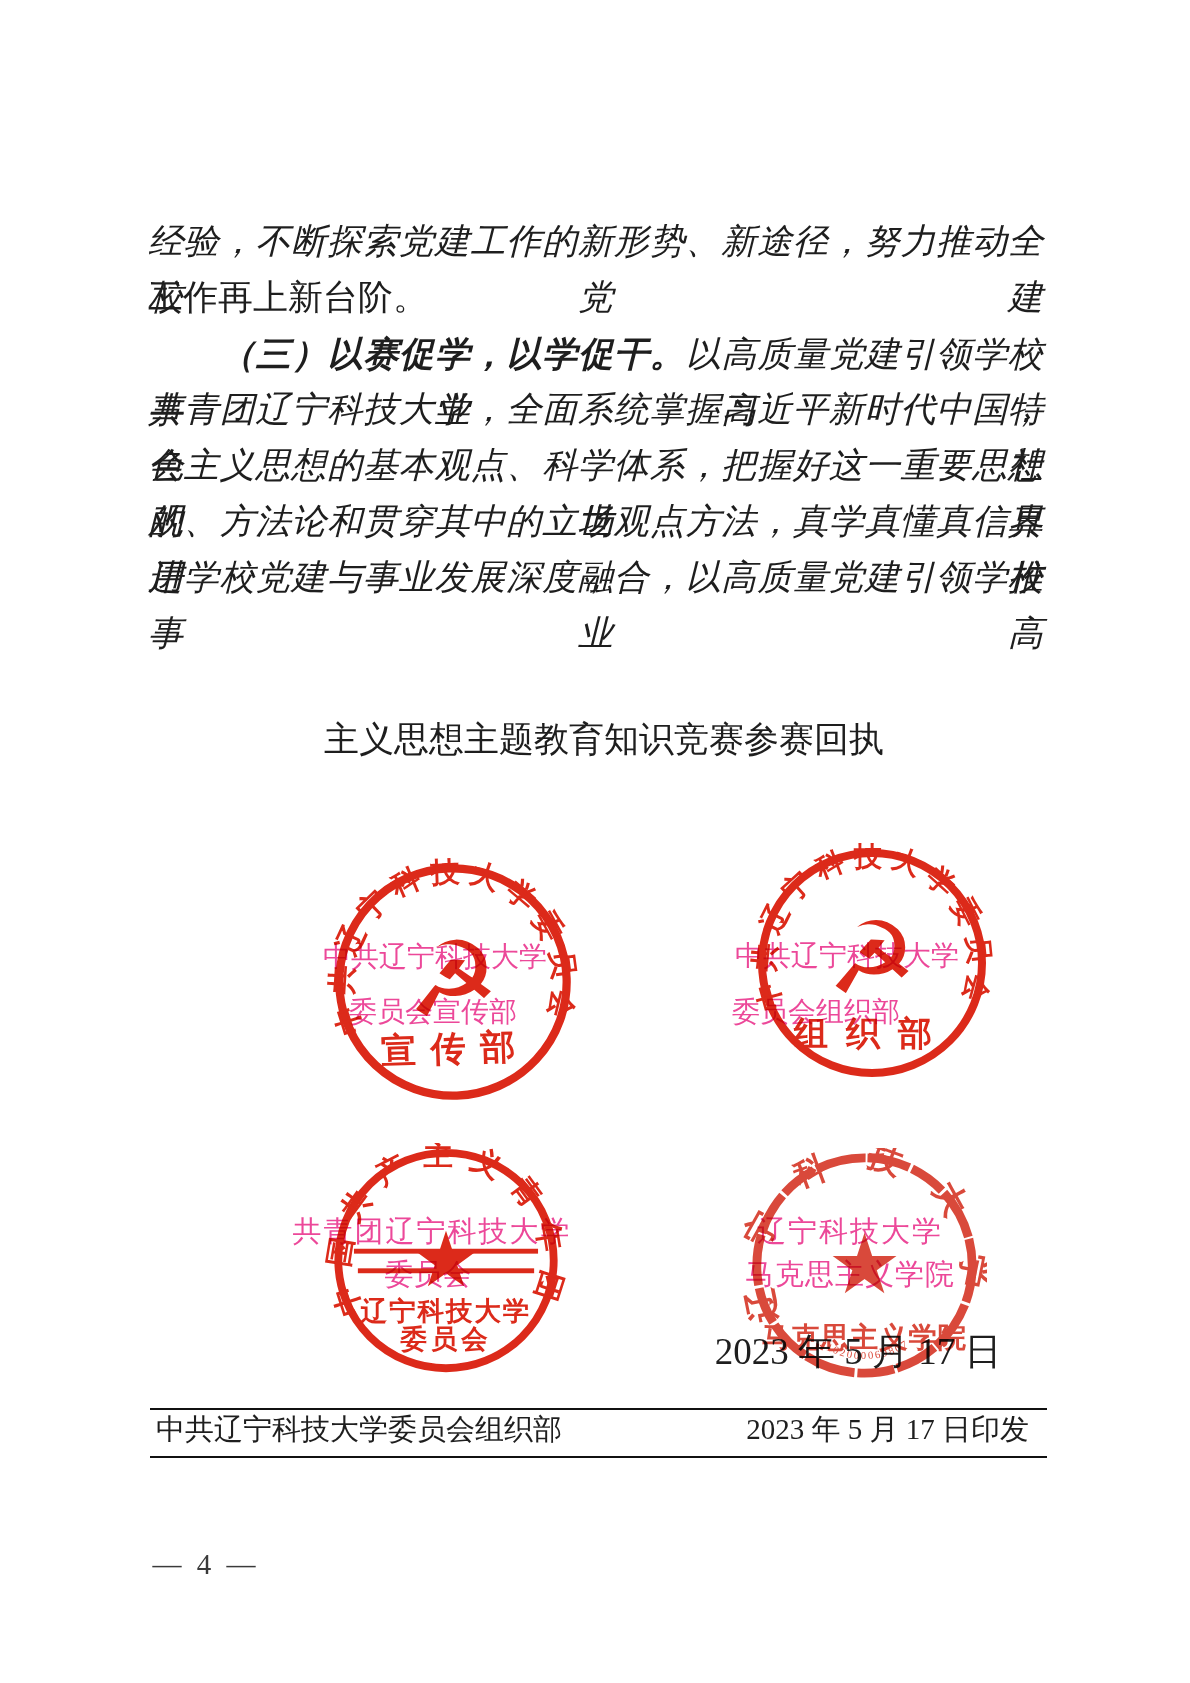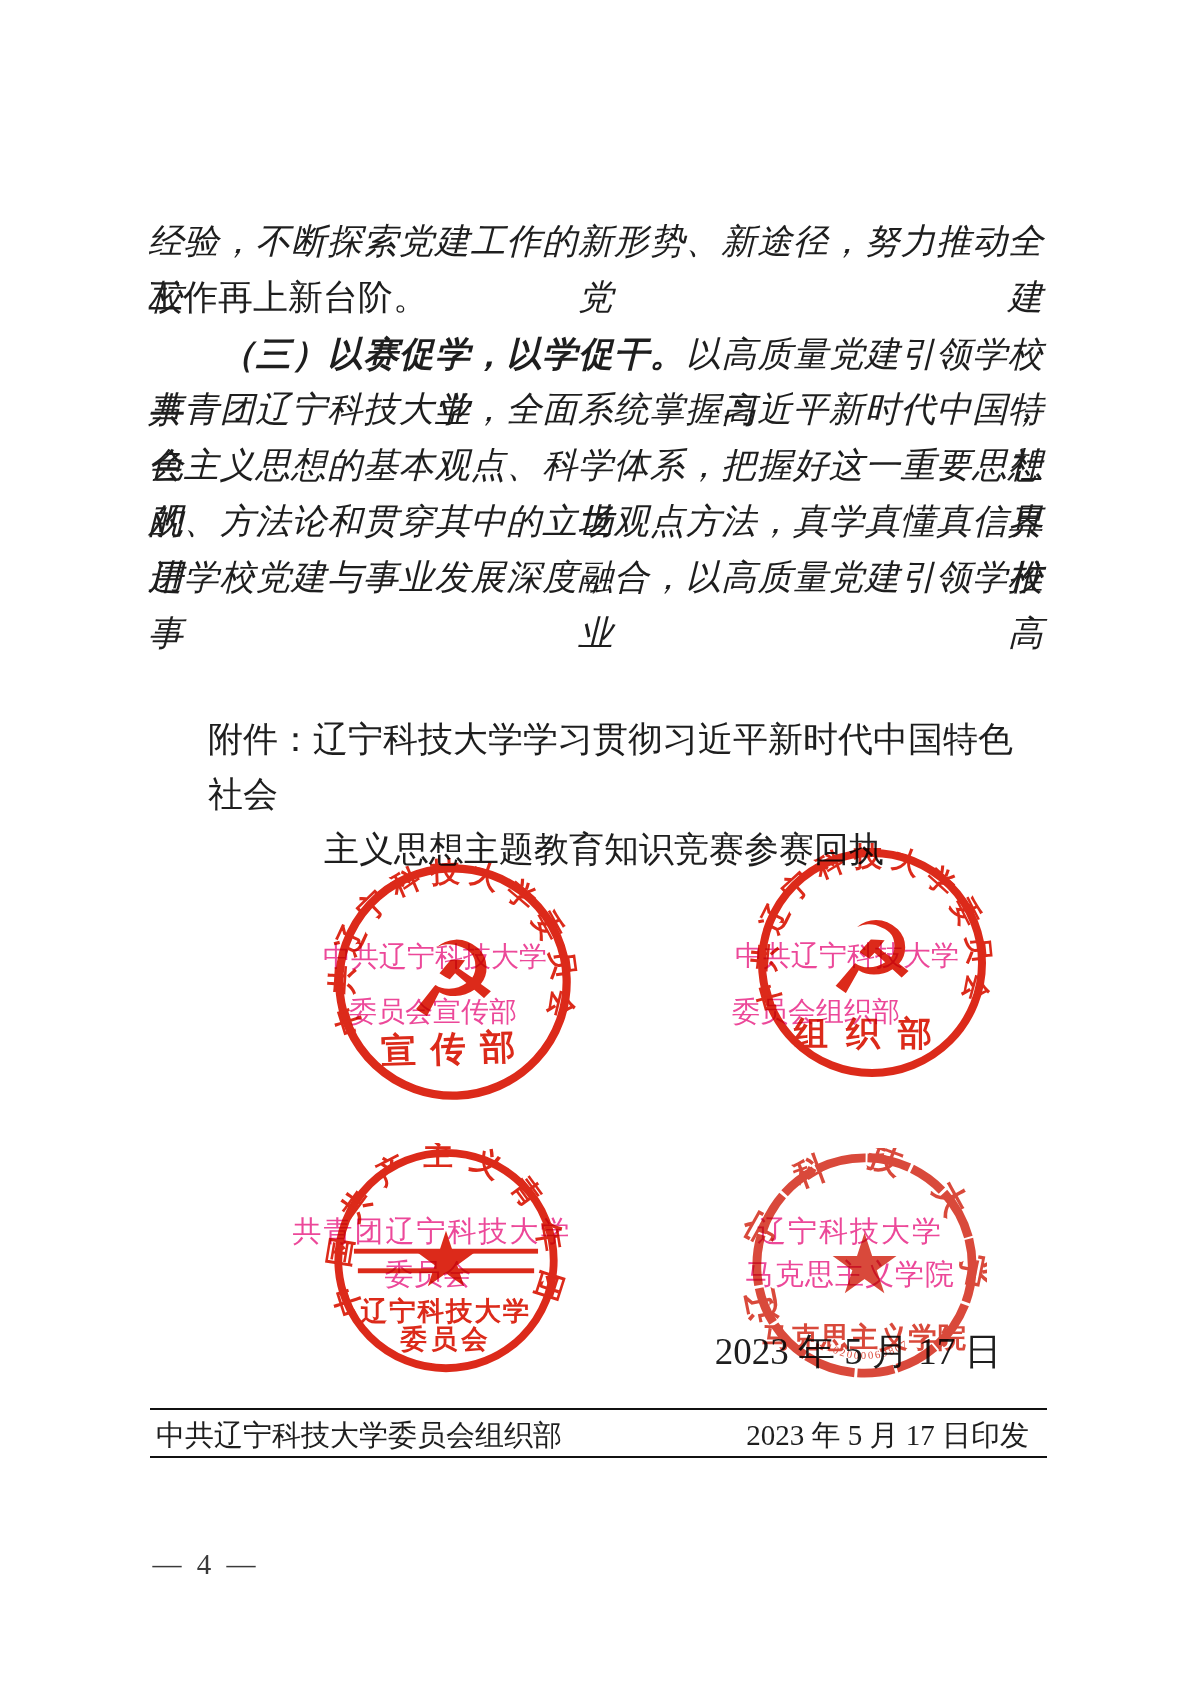--- a/index.html
+++ b/index.html
@@ -40,21 +40,21 @@
   .emblem{font-family:"DejaVu Sans",sans-serif;}
   
   .date-line{
     position:absolute;transform:translate(-50%,-50%);
     left:858px;top:1352px;font-size:37px;white-space:nowrap;z-index:1;
   }
   
   .footer{
     position:absolute;left:150px;top:1408px;width:897px;height:50px;
     border-top:2px solid #111;border-bottom:2px solid #111;
-    display:flex;align-items:flex-end;justify-content:space-between;
+    display:flex;align-items:flex-start;justify-content:space-between;
     box-sizing:border-box;padding:0 18px 0 6px;
     font-size:29px;white-space:nowrap;
   }
   
   .page-number{
     position:absolute;transform:translate(-50%,-50%);
     left:206px;top:1564px;font-size:29px;color:#3a3a3a;letter-spacing:4px;white-space:nowrap;
   }
 </style>
 </head>
@@ -66,21 +66,20 @@
     <div class="bline jline">经验，不断探索党建工作的新形势、新途径，努力推动全校党建</div>
     <div class="bline">工作再上新台阶。</div>
     <div class="bline jline indent"><span class="lead-bold">（三）以赛促学，以学促干。</span><span>以高质量党建引领学校事业高，</span></div>
     <div class="bline jline">共青团辽宁科技大学，全面系统掌握习近平新时代中国特色社</div>
     <div class="bline jline">会主义思想的基本观点、科学体系，把握好这一重要思想的世界</div>
     <div class="bline jline">观、方法论和贯穿其中的立场观点方法，真学真懂真信真用，推</div>
     <div class="bline jline">进学校党建与事业发展深度融合，以高质量党建引领学校事业高</div>
   </div>
 
   <div class="attachment">
-    <div class="att-line1"><span>附件：</span><span>辽宁科技大学学习贯彻习近平新时代中国特色社会</span></div>
     <div class="att-line2">主义思想主题教育知识竞赛参赛回执</div>
   </div>
 
   <div class="caption" style="left:435px;top:957px;">中共辽宁科技大学</div>
   <div class="caption" style="left:433px;top:1012px;">委员会宣传部</div>
   <div class="caption" style="left:847px;top:956px;">中共辽宁科技大学</div>
   <div class="caption" style="left:816px;top:1012px;">委员会组织部</div>
   <div class="caption" style="left:432px;top:1232px;font-size:29px;letter-spacing:2px;">共青团辽宁科技大学</div>
   <div class="caption" style="left:428px;top:1275px;font-size:29px;">委员会</div>
   <div class="caption" style="left:850px;top:1232px;font-size:29px;letter-spacing:2px;">辽宁科技大学</div>

